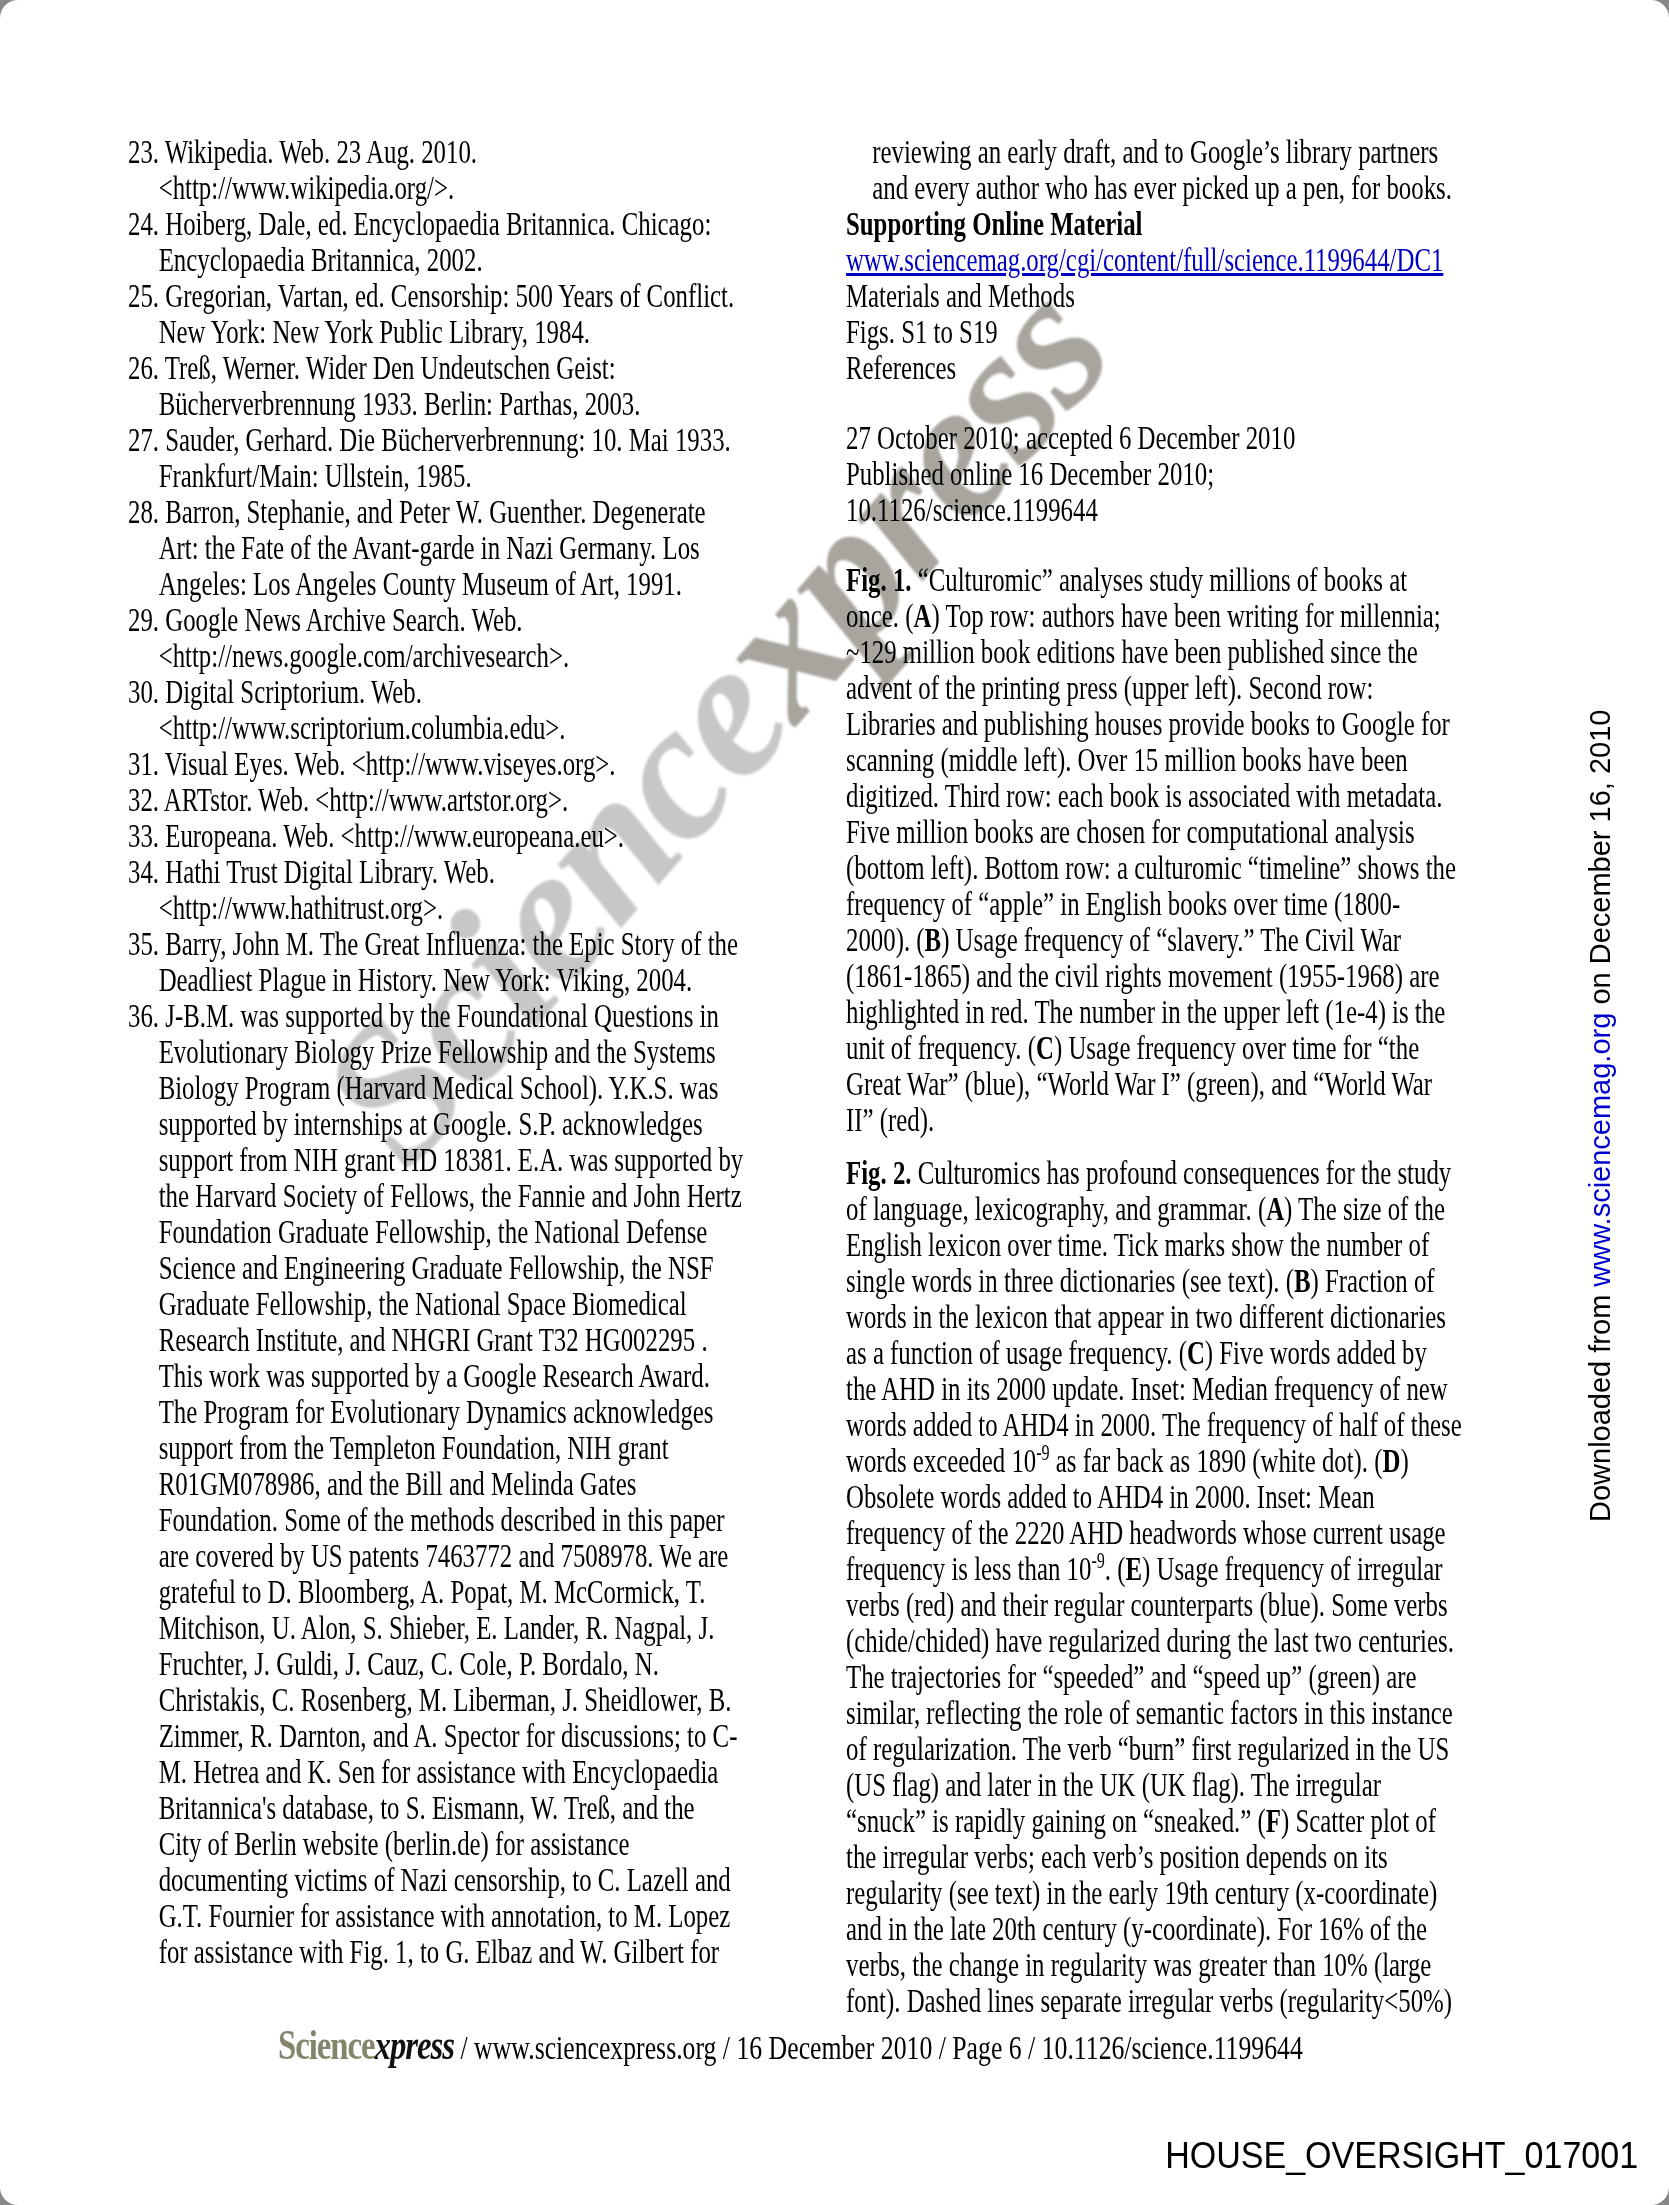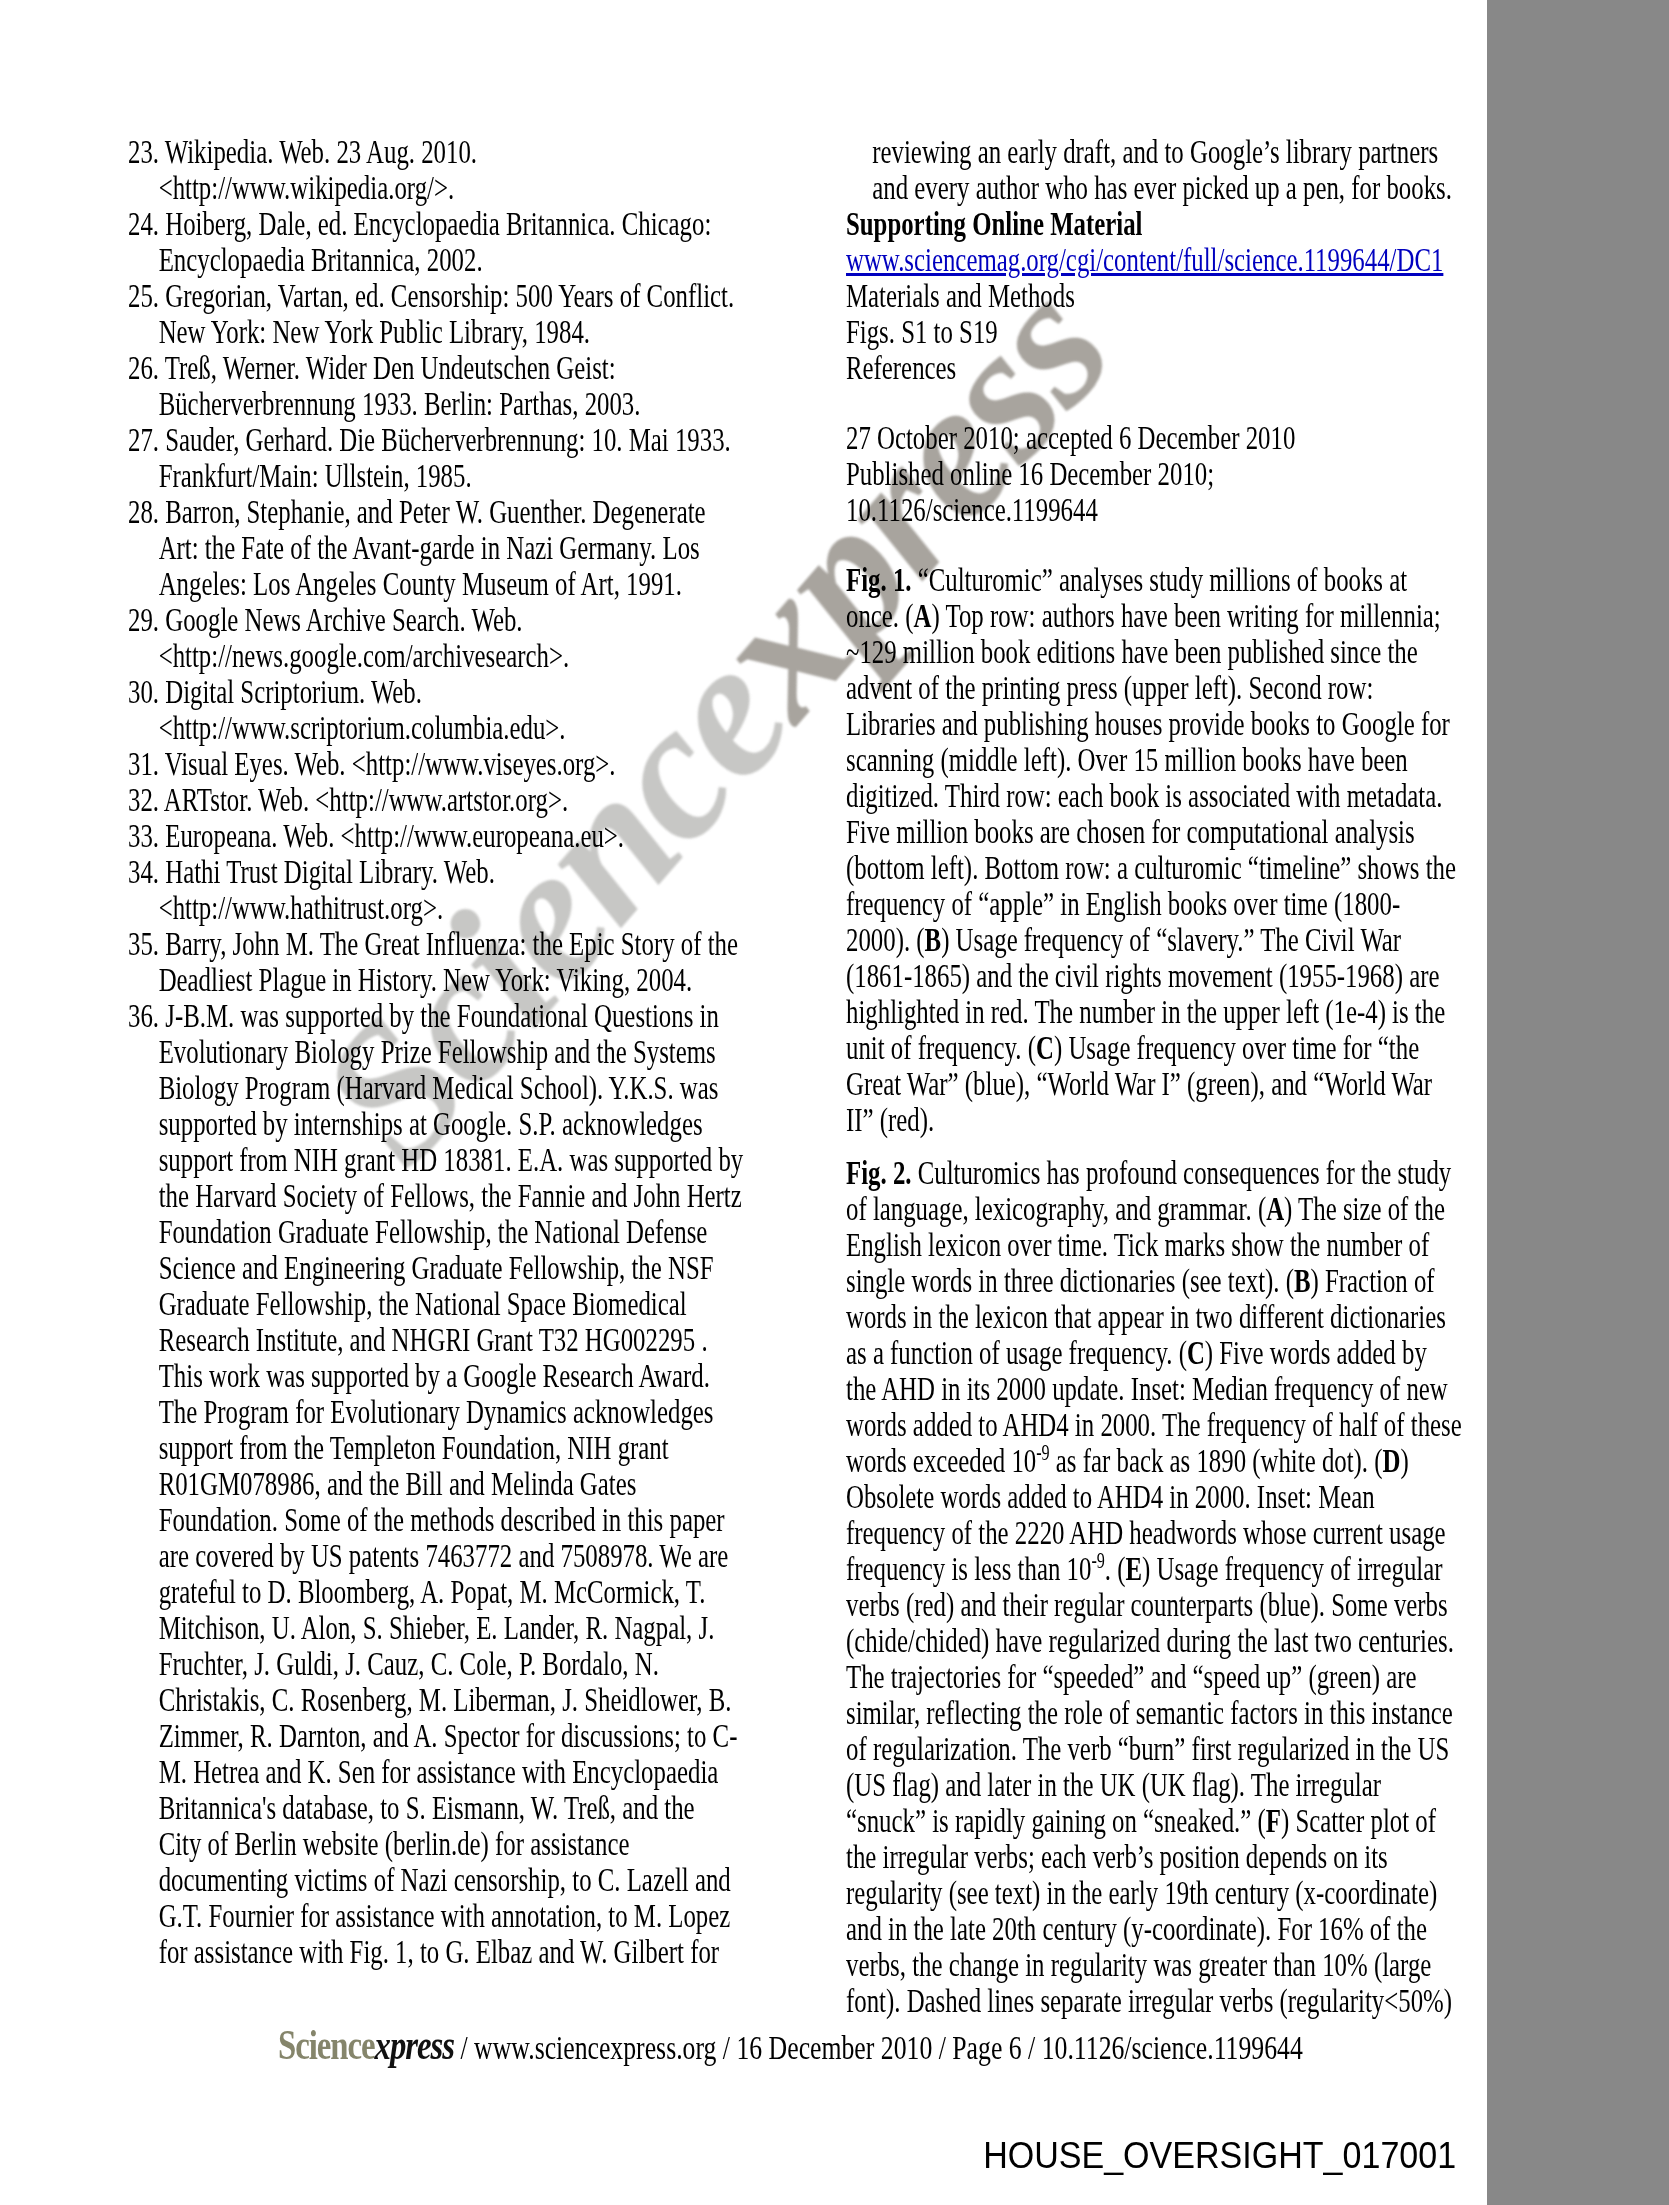--- a/index.html
+++ b/index.html
@@ -1,17 +1,17 @@
 <!DOCTYPE html>
 <html style="font-size:10.5px"><head>
 <meta charset="utf-8">
 <style>
   html,body{margin:0;padding:0;background:#888;}
-  #page{position:relative;width:1487px;height:2205px;background:#ffffff;overflow:hidden;
-        font-family:"Liberation Serif","DejaVu Serif",serif;color:#000;}
+  #page{position:relative;width:1669px;height:2205px;background:#ffffff;overflow:hidden;
+        font-family:"Liberation Serif","DejaVu Serif",serif;color:#000;border-radius:18px;}
   .col{position:absolute;top:134px;width:982px;transform:scaleX(0.73);transform-origin:top left;
        font-size:34px;line-height:36px;z-index:2;}
   #left-col{left:128px;}
   #right-col{left:846px;}
   .ref{padding-left:42px;text-indent:-42px;}
   .indent-block{padding-left:36px;}
   .para{margin:0;}
   .gap{height:34px;}
   .smallgap{height:17px;}
   b{font-weight:bold;}

